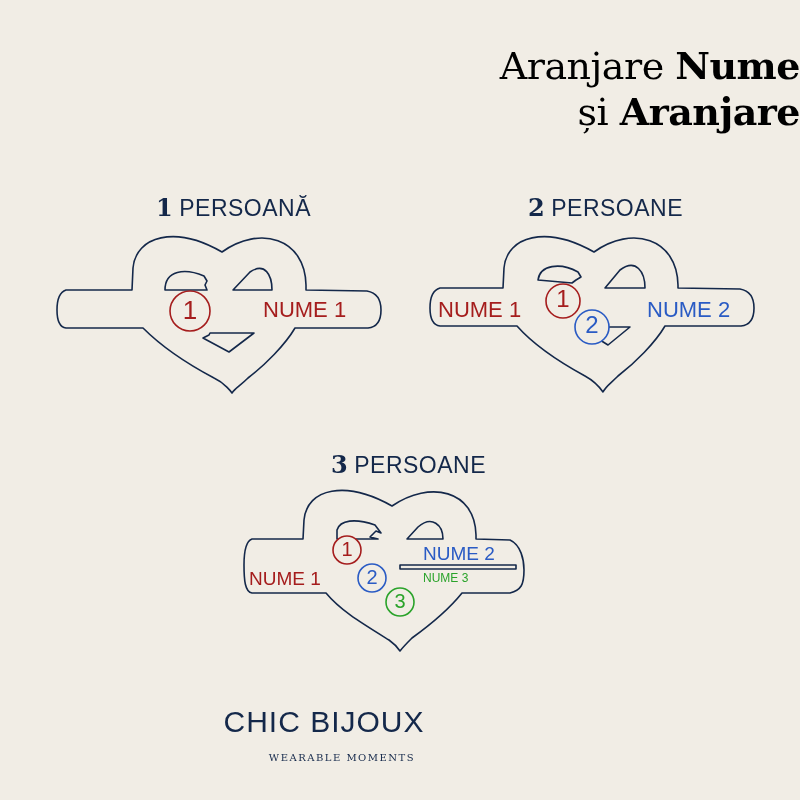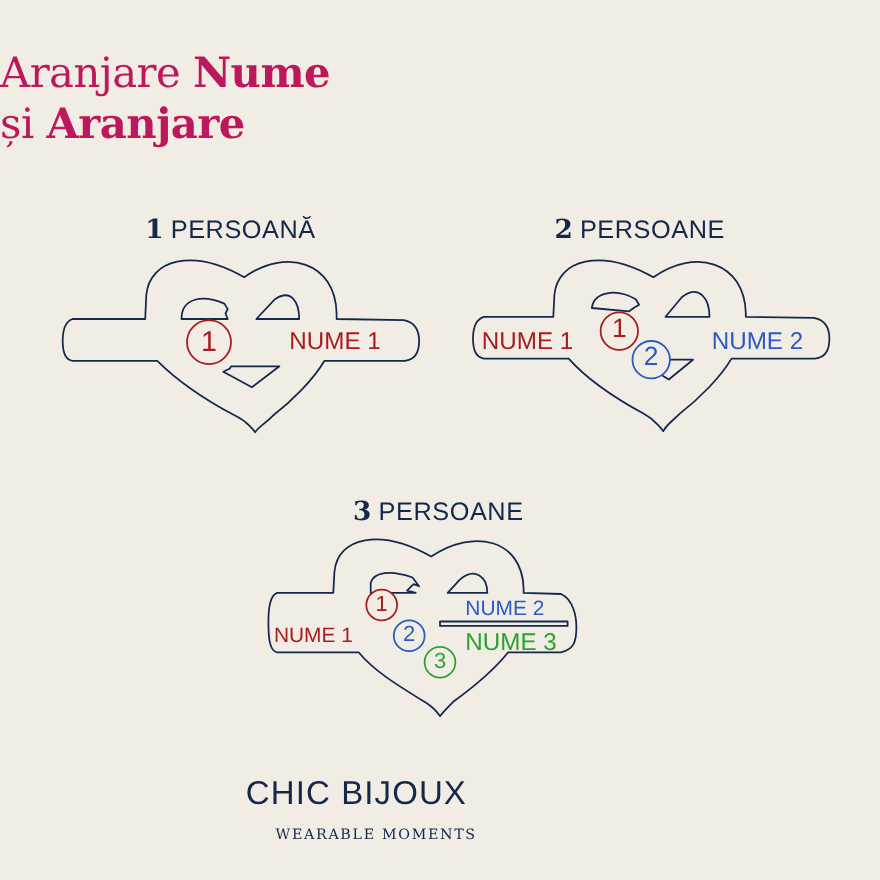--- a/index.html
+++ b/index.html
@@ -1,39 +1,39 @@
 <!DOCTYPE html>
 <html><head>
 <meta charset="utf-8">
 <style>
   html, body { margin:0; padding:0; }
   body { width:800px; height:800px; background:#f1ede5; position:relative; overflow:hidden; font-family:"Liberation Sans", sans-serif; }
-  .title { position:absolute; left:0; width:800px; text-align:left; font-family:"DejaVu Serif", serif; color:#be185d; font-size:38px; line-height:48px; letter-spacing:-0.5px; }
+  .title { position:absolute; left:0; width:800px; text-align:right; font-family:"DejaVu Serif", serif; color:#000000; font-size:38px; line-height:48px; letter-spacing:-0.5px; }
   .title b { font-weight:bold; }
   .t1 { top:42px; }
   .t2 { top:88px; }
-  .sec-label { position:absolute; color:#14284a; font-size:23px; letter-spacing:0.5px; white-space:nowrap; }
+  .sec-label { position:absolute; color:#14284a; font-size:23px; letter-spacing:0.5px; white-space:nowrap;margin-left:24px; }
   .sec-label .num { font-family:"DejaVu Serif", serif; font-weight:bold; font-size:24px; margin-right:6px; }
   svg.heart { position:absolute; left:0; top:0; }
   .brand { position:absolute; left:0; width:648px; top:705px; text-align:center; color:#14284a; font-size:30px; letter-spacing:1px; }
-  .tagline { position:absolute; left:0; width:684px; top:752px; text-align:center; color:#14284a; font-family:"DejaVu Serif", serif; font-size:13px; letter-spacing:1.5px; }
+  .tagline { position:absolute; left:0; width:684px; top:752px; text-align:center; color:#14284a; font-family:"DejaVu Serif", serif; font-size:10px; letter-spacing:1.5px; }
 </style>
 </head>
 <body>
 
 <div class="title t1"><span>Aranjare </span><b>Nume</b></div>
 <div class="title t2"><span>și </span><b>Aranjare</b></div>
 
 <div class="sec-label" style="left:132px; top:193px;">
   <span class="num">1</span><span>PERSOANĂ</span>
 </div>
 <div class="sec-label" style="left:504px; top:193px;">
   <span class="num">2</span><span>PERSOANE</span>
 </div>
-<div class="sec-label" style="left:321px; top:450px;">
+<div class="sec-label" style="left:307px; top:450px;">
   <span class="num">3</span><span>PERSOANE</span>
 </div>
 
 <svg class="heart" width="800" height="800">
   <g fill="none" stroke="#14284a" stroke-width="1.6" stroke-linejoin="round">
     <path d="M132 290 L133 268 C136 236 175 225 222 252 C260 225 305 238 306 285 L306 290 L367 291 C378 293 381 302 381 310 C381 320 378 327 368 328 L295 328 C285 345 265 365 248 378 C240 386 235 388 232 393 C232 393 225 383 214 378 C180 360 160 345 143 328 L66 328 C58 327 57 318 57 310 C57 300 60 292 66 290 Z"></path>
     <path d="M165 290 C165 270 185 268 204 276 L207 281 L205 285 L207 290 Z"></path>
     <path d="M233 290 L250 272 C265 262 272 275 272 290 Z"></path>
     <path d="M210 333 L254 333 L229 352 L203 338 L209 335 Z"></path>
   </g>
@@ -68,16 +68,16 @@
   </g>
   <circle cx="347" cy="550" r="14" fill="#f1ede5" stroke="#a51d1d" stroke-width="1.6"></circle>
   <circle cx="372" cy="578" r="14" fill="#f1ede5" stroke="#2a5bc4" stroke-width="1.6"></circle>
   <circle cx="400" cy="602" r="14" fill="#f1ede5" stroke="#2aa32a" stroke-width="1.6"></circle>
 </svg>
 <div style="position:absolute; left:337px; top:538px; width:20px; text-align:center; color:#a51d1d; font-size:20px;">1</div>
 <div style="position:absolute; left:362px; top:566px; width:20px; text-align:center; color:#2a5bc4; font-size:20px;">2</div>
 <div style="position:absolute; left:390px; top:590px; width:20px; text-align:center; color:#2aa32a; font-size:20px;">3</div>
 <div style="position:absolute; left:249px; top:568px; color:#a51d1d; font-size:19px;">NUME 1</div>
 <div style="position:absolute; left:423px; top:543px; color:#2a5bc4; font-size:19px;">NUME 2</div>
-<div style="position:absolute; left:423px; top:571px; color:#2aa32a; font-size:22px;">NUME 3</div>
+<div style="position:absolute; left:423px; top:571px; color:#2aa32a; font-size:12px;">NUME 3</div>
 
 <div class="brand">CHIC BIJOUX</div>
 <div class="tagline">WEARABLE MOMENTS</div>
 
 </body></html>

